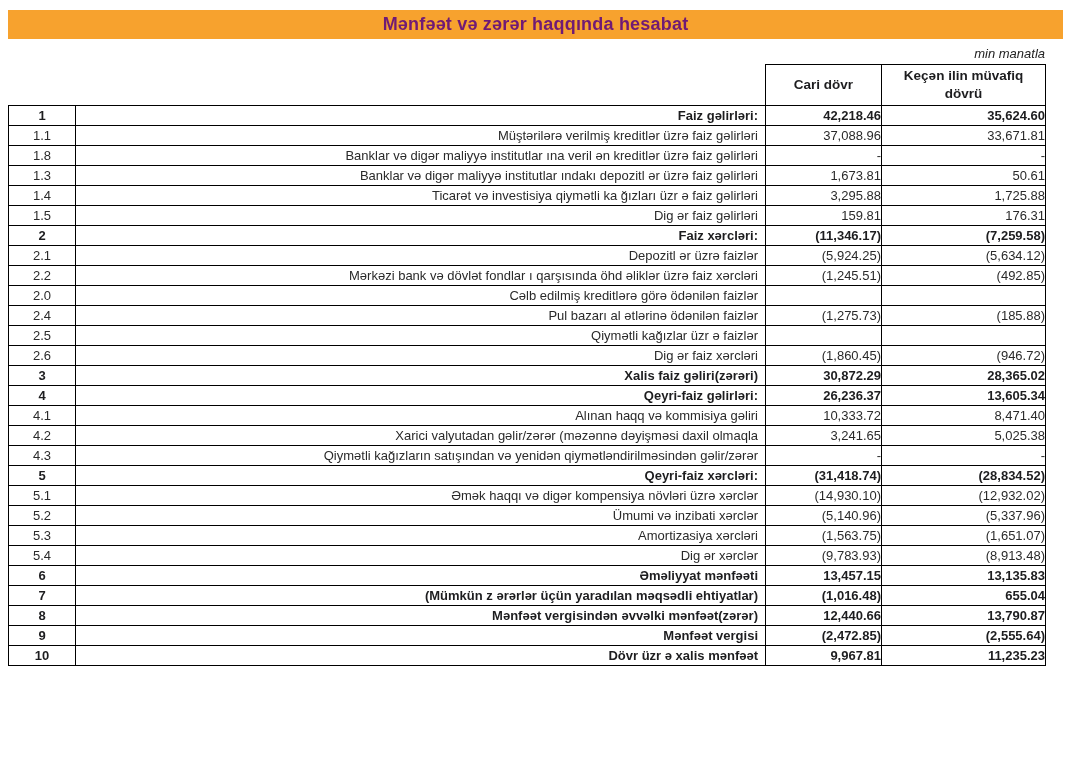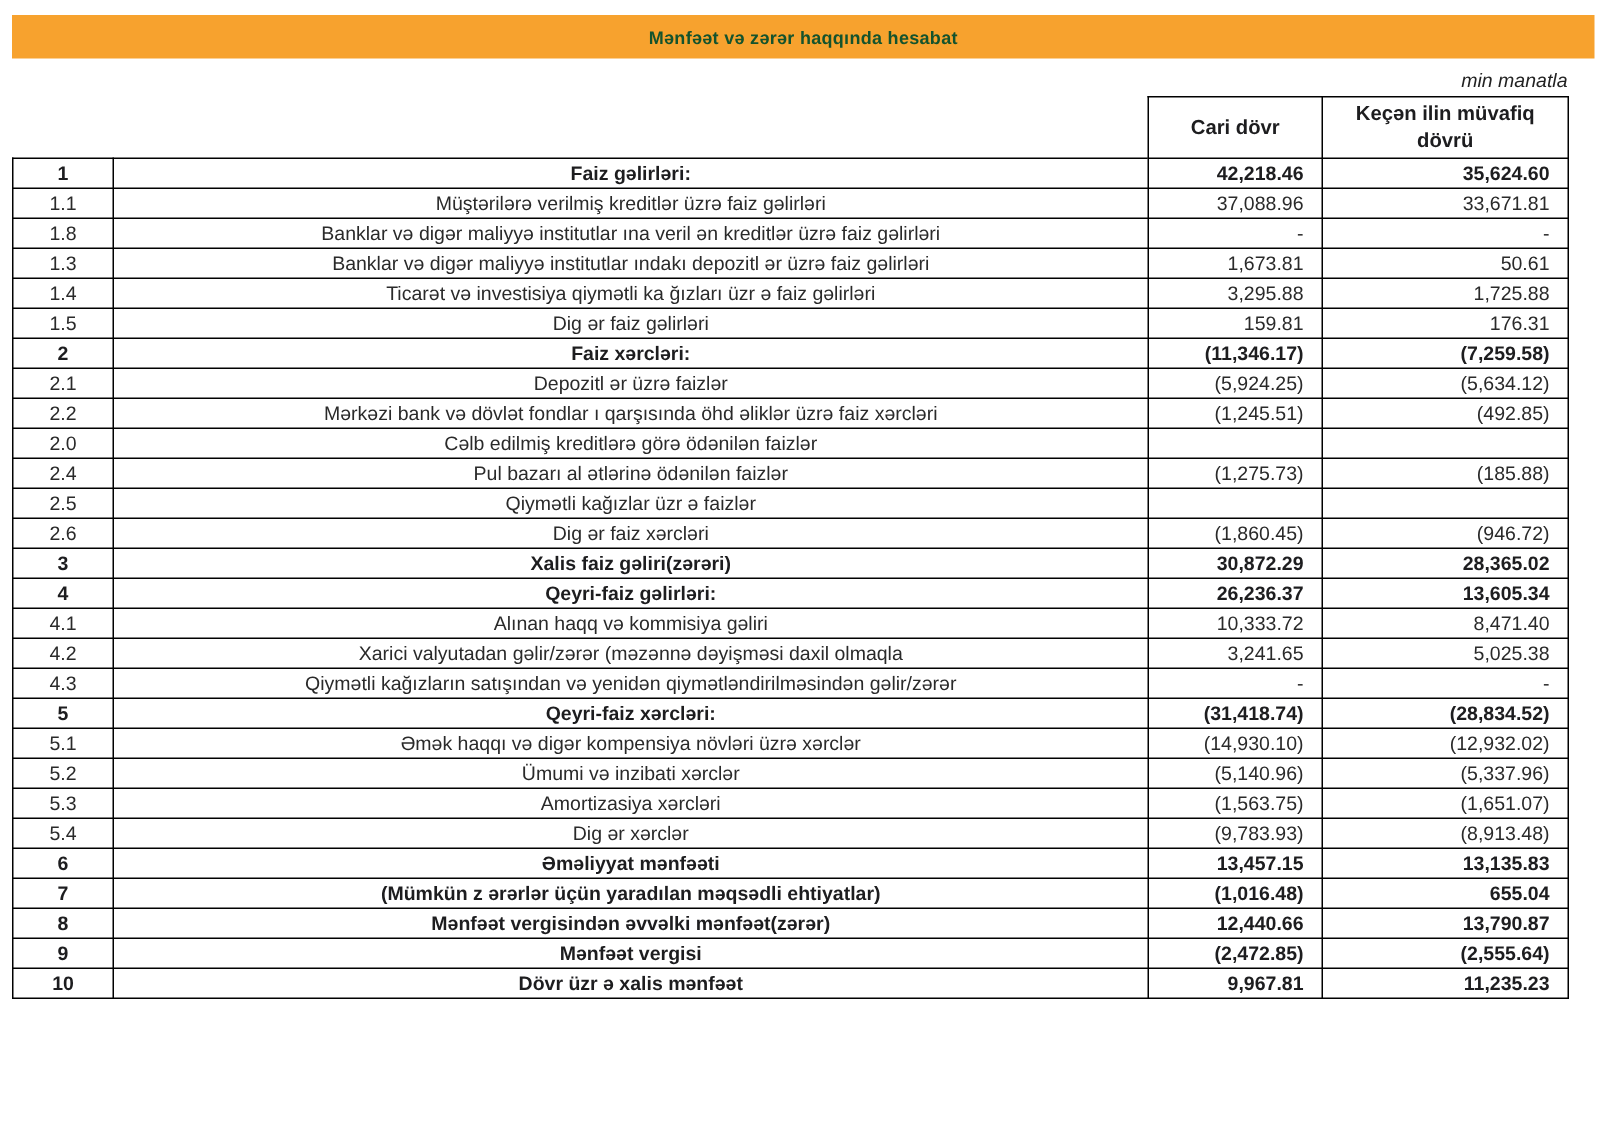--- a/index.html
+++ b/index.html
@@ -18,22 +18,22 @@
   .title-bar {
     margin: 10px 8px 0 8px;
     height: 29px;
     background: var(--accent, #F7A22E);
     display: flex;
     align-items: center;
     justify-content: center;
   }
   .title-bar .title-text {
     font-weight: bold;
-    font-size: 12px;
-    color: #14532d;
+    font-size: 18px;
+    color: #701a75;
     letter-spacing: 0.2px;
   }
   .unit-note {
     margin: 7px 26px 3px 0;
     text-align: right;
     font-style: italic;
     font-size: 13px;
     color: #222222;
   }
   table.report {
@@ -65,22 +65,22 @@
     border: 1px solid #000000;
     height: 20px;
     font-size: 13px;
     color: #2a2a2a;
     padding: 1px 7px;
     vertical-align: middle;
     white-space: nowrap;
     overflow: hidden;
   }
   .report td.num   { text-align: center; padding: 1px 2px; }
-  .report td.label { text-align: center; }
-  .report td.val   { text-align: right; padding-right: 12px; }
+  .report td.label { text-align: right; }
+  .report td.val   { text-align: right; padding-right: 0; }
   .report tr.bold td { font-weight: bold; color: #1d1d1f; }
 </style>
 </head>
 <body>
 
 <div class="page">
 
   <div class="title-bar">
     <span class="title-text">Mənfəət və zərər haqqında hesabat</span>
   </div>

